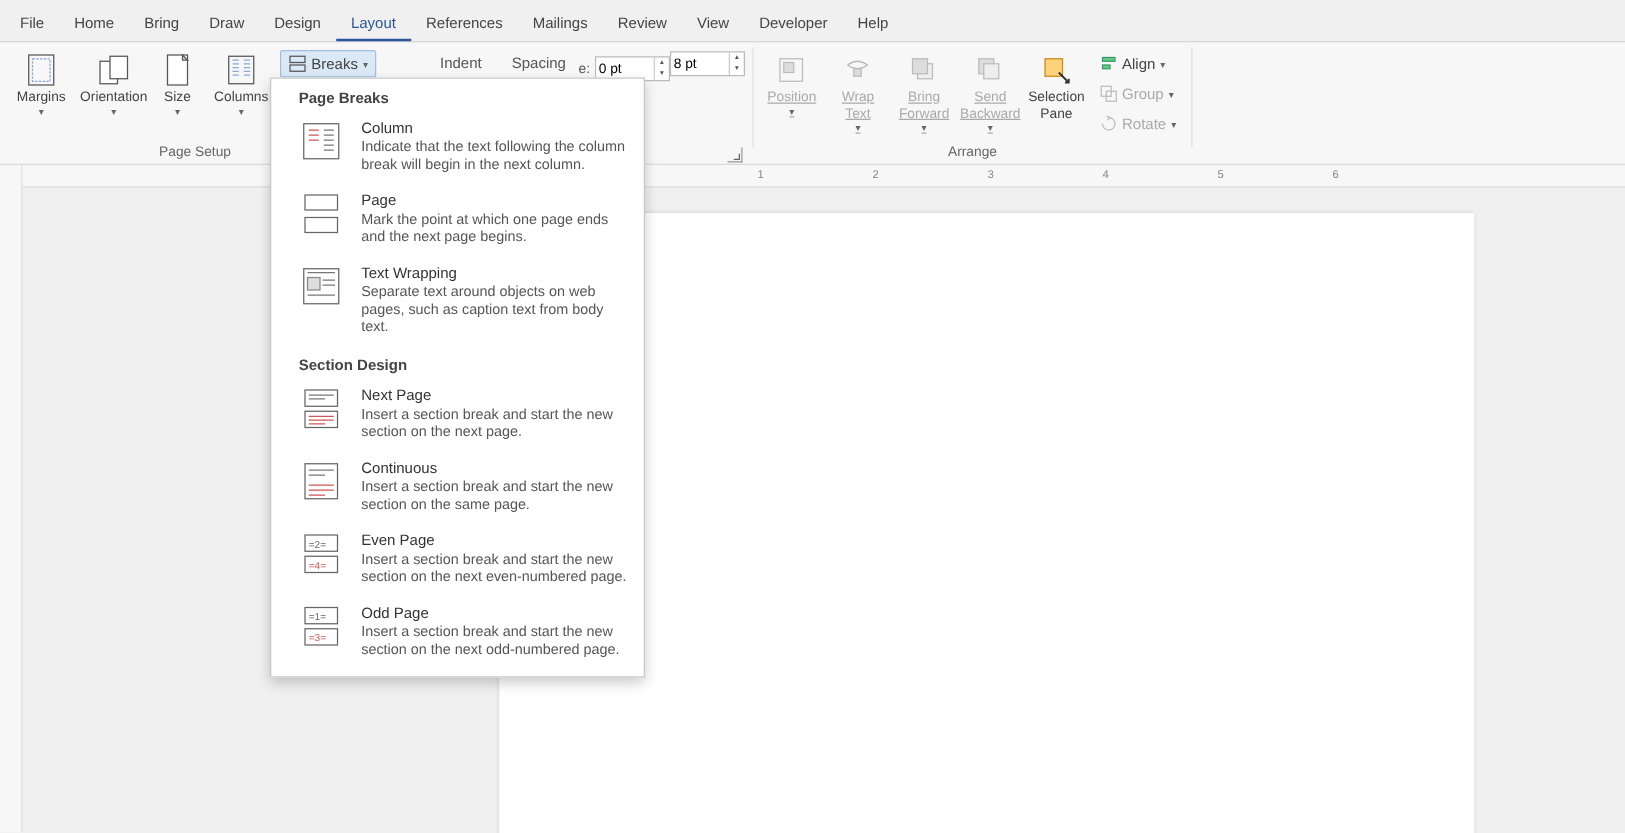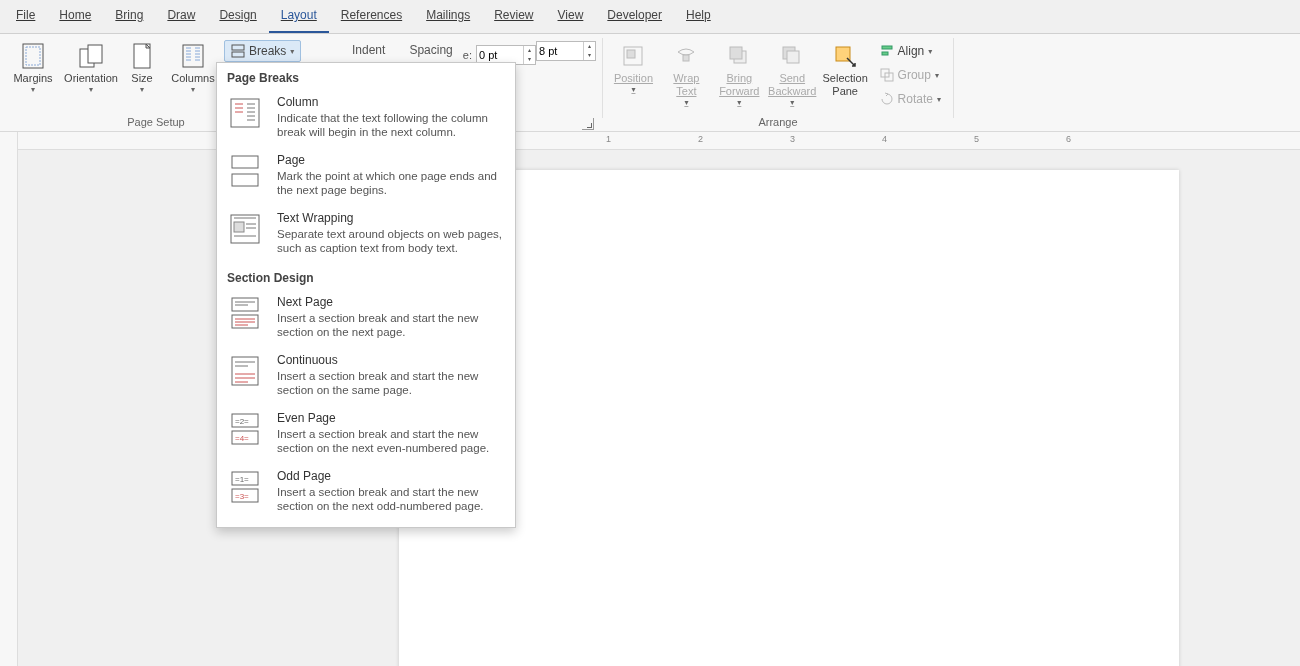--- a/index.html
+++ b/index.html
@@ -1,20 +1,20 @@
 <!DOCTYPE html>
 <html><head>
 <meta charset="utf-8">
 <style>
 * { box-sizing: border-box; margin: 0; padding: 0; font-family: "Segoe UI", Tahoma, sans-serif; }
 html, body { width: 1300px; height: 666px; background: #f0f0f0; overflow: hidden; font-size: 12px; color: #333; }
 .app { width: 1300px; height: 666px; background: #f0f0f0; position: relative; }
 
 
-.tabs { height: 34px; display: flex; padding: 0 4px; background: #f0f0f0; border-bottom: 1px solid #d0d0d0; position: relative; text-decoration: underline; }
+.tabs { height: 34px; display: flex; align-items: flex-end; padding: 0 4px; background: #f0f0f0; border-bottom: 1px solid #d0d0d0; position: relative; }
 .tab { padding: 8px 12px 6px 12px; cursor: pointer; color: #444; border-bottom: 2px solid transparent; }
 .tab.active { color: #2b579a; border-bottom: 2px solid #2b579a; }
 
 
 .ribbon { height: 98px; background: #f7f7f7; display: flex; align-items: flex-start; position: relative; border-bottom: 1px solid #d9d9d9; }
 .group { display: flex; flex-direction: column; justify-content: space-between; height: 98px; padding: 2px 6px 0 6px; position: relative; }
 .group-sep { width: 1px; background: #e0e0e0; height: 80px; margin-top: 4px; }
 .group-body { display: flex; align-items: flex-start; gap: 4px; padding-top: 4px; }
 .group-label { text-align: center; font-size: 11px; color: #666; padding: 2px 0 4px 0; height: 18px; position: relative; }
 .group-label .launcher { position: absolute; right: 2px; bottom: 2px; width: 12px; height: 12px; border: 1px solid #999; border-top: none; border-left: none; }
@@ -44,21 +44,21 @@
 
 .doc-area { position: absolute; top: 132px; left: 0; right: 0; bottom: 0; background: #f0f0f0; display: flex; }
 .vruler { width: 18px; background: #f7f7f7; border-right: 1px solid #ddd; }
 .main-col { flex: 1; display: flex; flex-direction: column; }
 .hruler { height: 18px; background: #f7f7f7; border-bottom: 1px solid #ddd; position: relative; font-size: 9px; color: #888; overflow:hidden;}
 .hruler .tick { position: absolute; top: 2px; }
 .page-wrap { flex: 1; overflow: auto; padding: 20px 0 0 0; display:flex; justify-content:center;}
 .page { width: 780px; min-height: 900px; background: #fff; box-shadow: 0 0 4px rgba(0,0,0,.15); margin-left: 260px;}
 
 
-.menu { position: absolute; left: 216px; top: 62px; width: 300px; background: #fff; border: 1px solid #c8c8c8; box-shadow: 0 4px 10px rgba(0,0,0,.2); z-index: 100; padding-bottom: 6px; }
+.menu { position: absolute; left: 216px; top: 62px; width: 300px; background: #fff; border: 1px solid #c8c8c8; box-shadow: 0 4px 10px rgba(0,0,0,.2); z-index: 100; padding-bottom: 6px; padding-left: 12px; }
 .menu-head { font-weight: 600; font-size: 12px; color: #444; padding: 8px 10px 4px 10px; }
 .menu-item { display: flex; align-items: flex-start; padding: 6px 10px 8px 10px; cursor: pointer; }
 .menu-icon { width: 36px; height: 36px; flex: 0 0 36px; margin-right: 14px; display:flex; align-items:center; justify-content:center;}
 .menu-text .title { font-size: 12px; color: #333; }
 .menu-text .desc  { font-size: 11.5px; color: #555; line-height: 14px; margin-top: 2px; }
 
 
 svg { display:block; }
 </style>
 </head>

